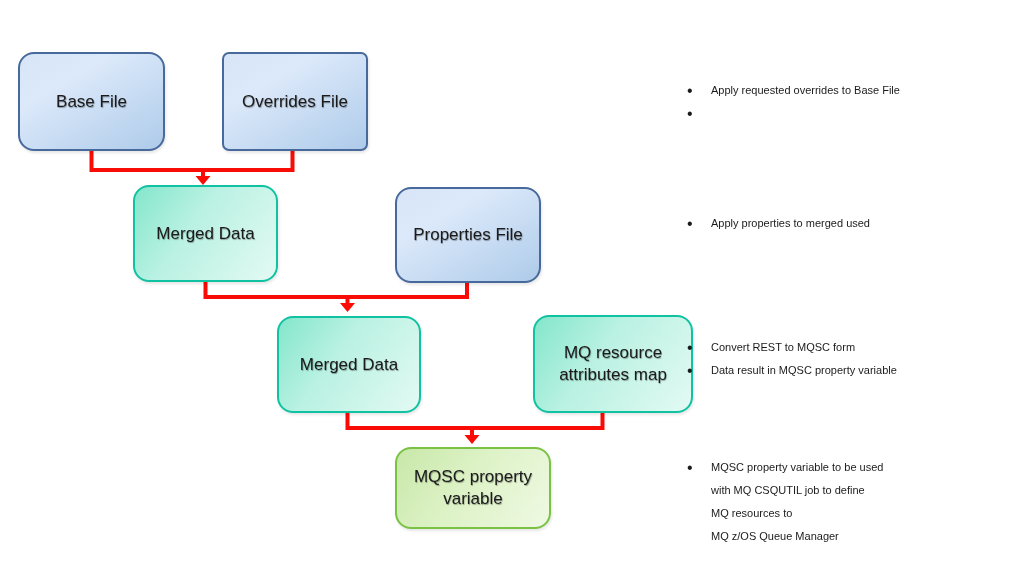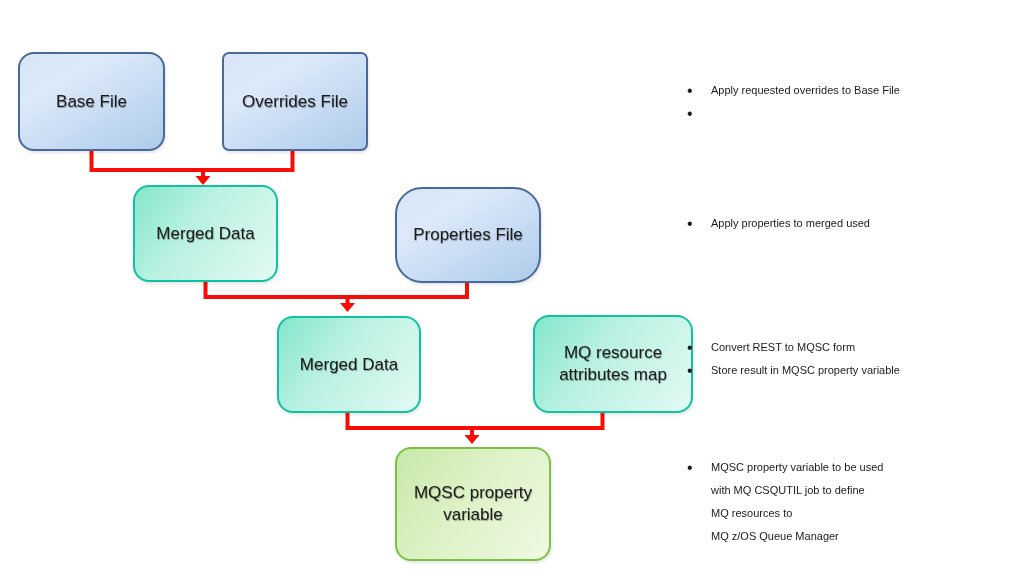--- a/index.html
+++ b/index.html
@@ -63,24 +63,24 @@
     align-items: center;
   }
   .node.green {
     border: 2.5px solid var(--green-node-border, #7ac144);
     background: linear-gradient(125deg, #c8e8a9 0%, #ddf2c6 45%, #eff9e3 100%);
   }
 
   #n-base-file        { left: 18px;  top: 52px;  width: 147px; height: 99px; }
   #n-overrides-file   { left: 222px; top: 52px;  width: 146px; height: 99px; border-radius: 7px; }
   #n-merged-data-1    { left: 133px; top: 185px; width: 145px; height: 97px; }
-  #n-properties-file  { left: 395px; top: 187px; width: 146px; height: 96px; border-radius: 27px; }
+  #n-properties-file  { left: 395px; top: 187px; width: 146px; height: 96px; }
   #n-merged-data-2    { left: 277px; top: 316px; width: 144px; height: 97px; }
   #n-mq-resource-map  { left: 533px; top: 315px; width: 160px; height: 98px; }
-  #n-mqsc-variable    { left: 395px; top: 447px; width: 156px; height: 114px; }
+  #n-mqsc-variable    { left: 395px; top: 447px; width: 156px; height: 82px; }
 
   
   .note-group {
     position: absolute;
     left: 683px;
     width: 340px;
     z-index: 2;
   }
   #note-group-1 { top: 79px; }
   #note-group-2 { top: 212px; }
@@ -162,21 +162,21 @@
     </div>
   </div>
 
   <div class="note-group" id="note-group-3">
     <div class="note-item">
       <span class="bullet">•</span>
       <span class="note-text">Convert REST to MQSC form</span>
     </div>
     <div class="note-item">
       <span class="bullet">•</span>
-      <span class="note-text">Store result in MQSC property variable</span>
+      <span class="note-text">Data result in MQSC property variable</span>
     </div>
   </div>
 
   <div class="note-group" id="note-group-4">
     <div class="note-item">
       <span class="bullet">•</span>
       <span class="note-text">MQSC property variable to be used
 with MQ CSQUTIL job to define
 MQ resources to
 MQ z/OS Queue Manager</span>

